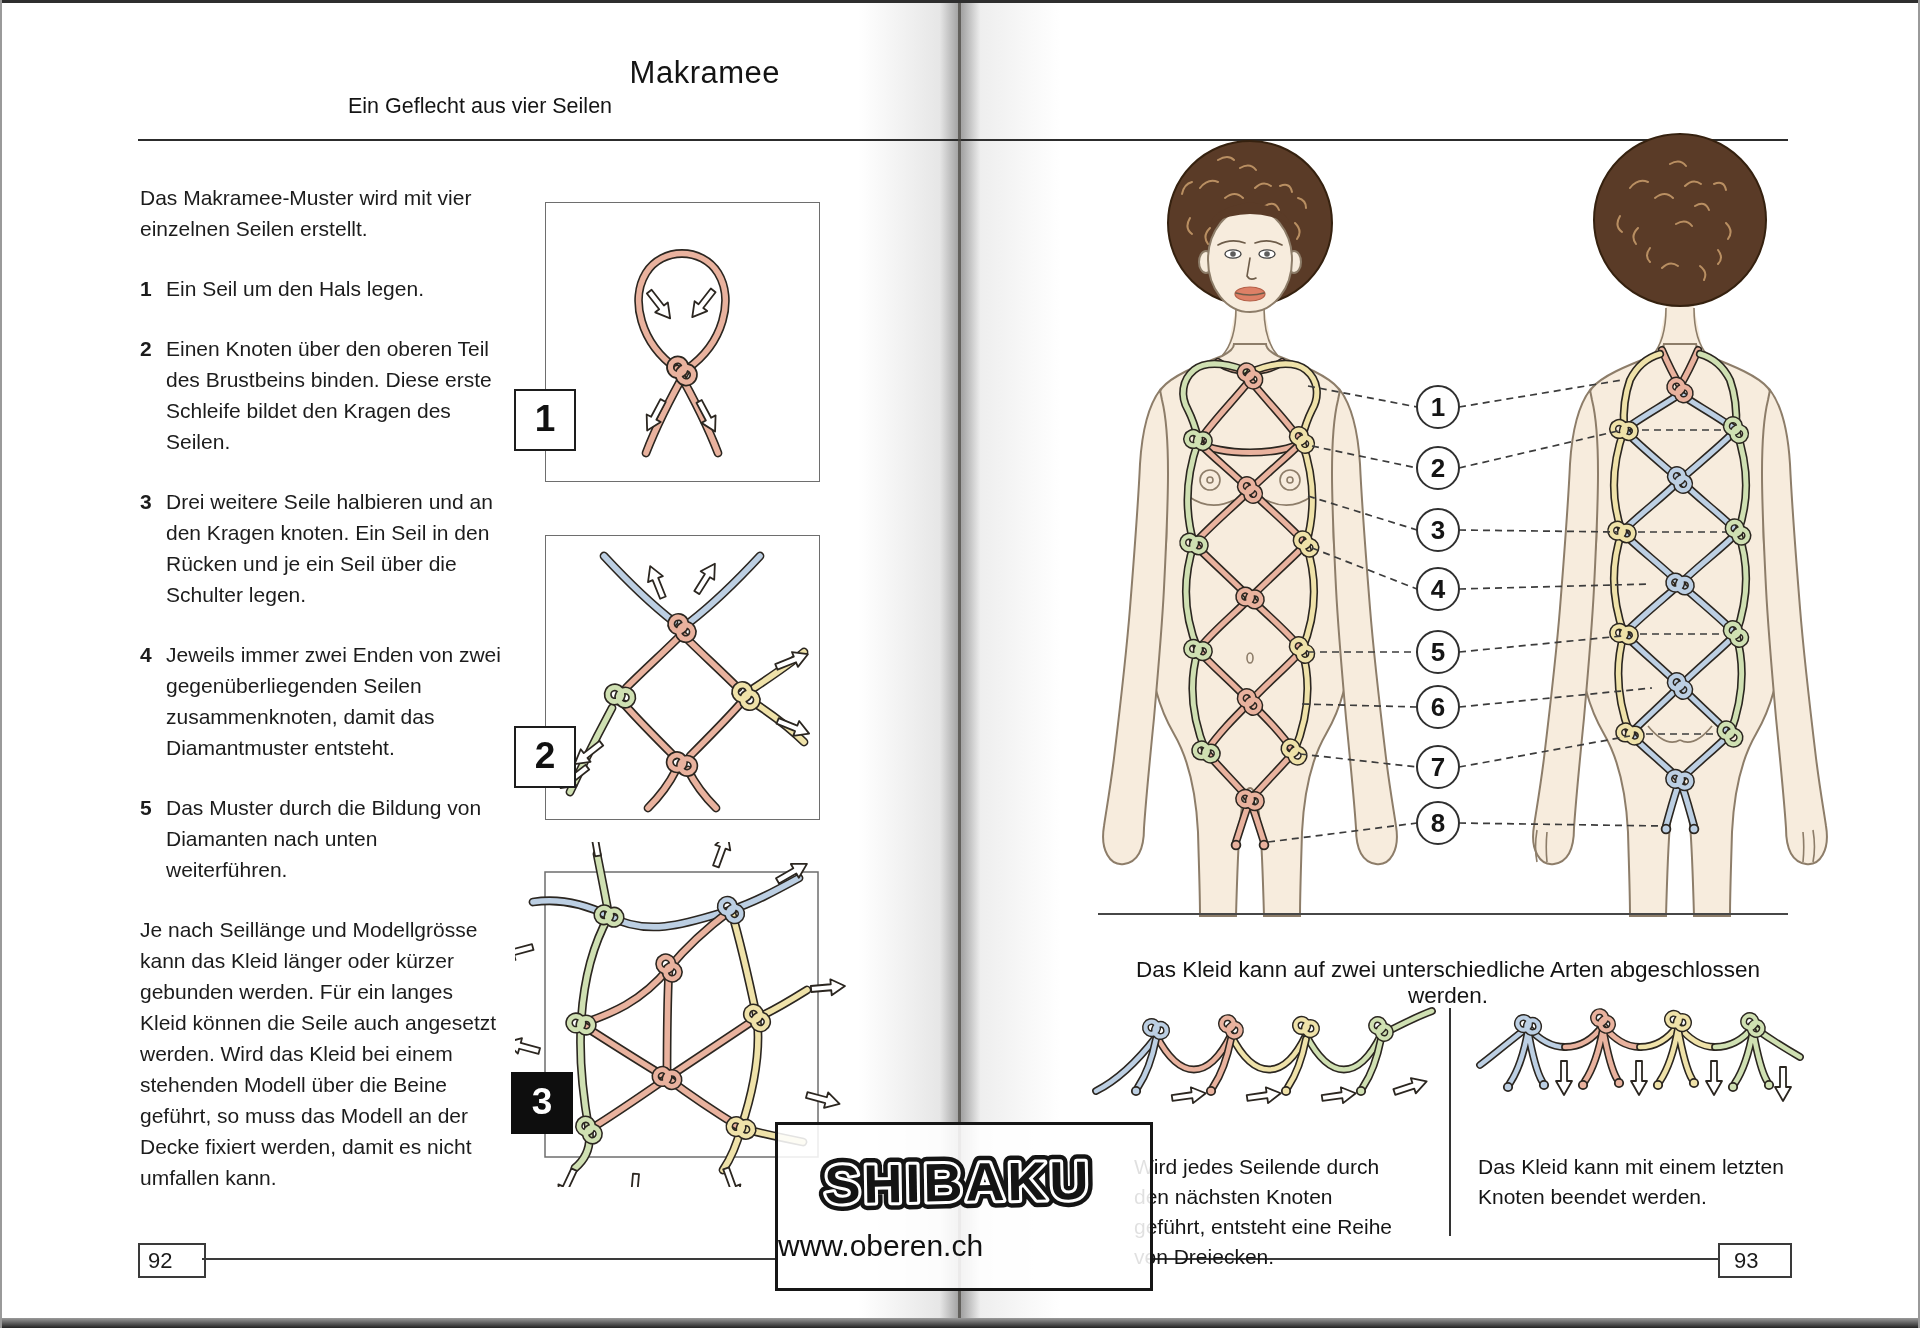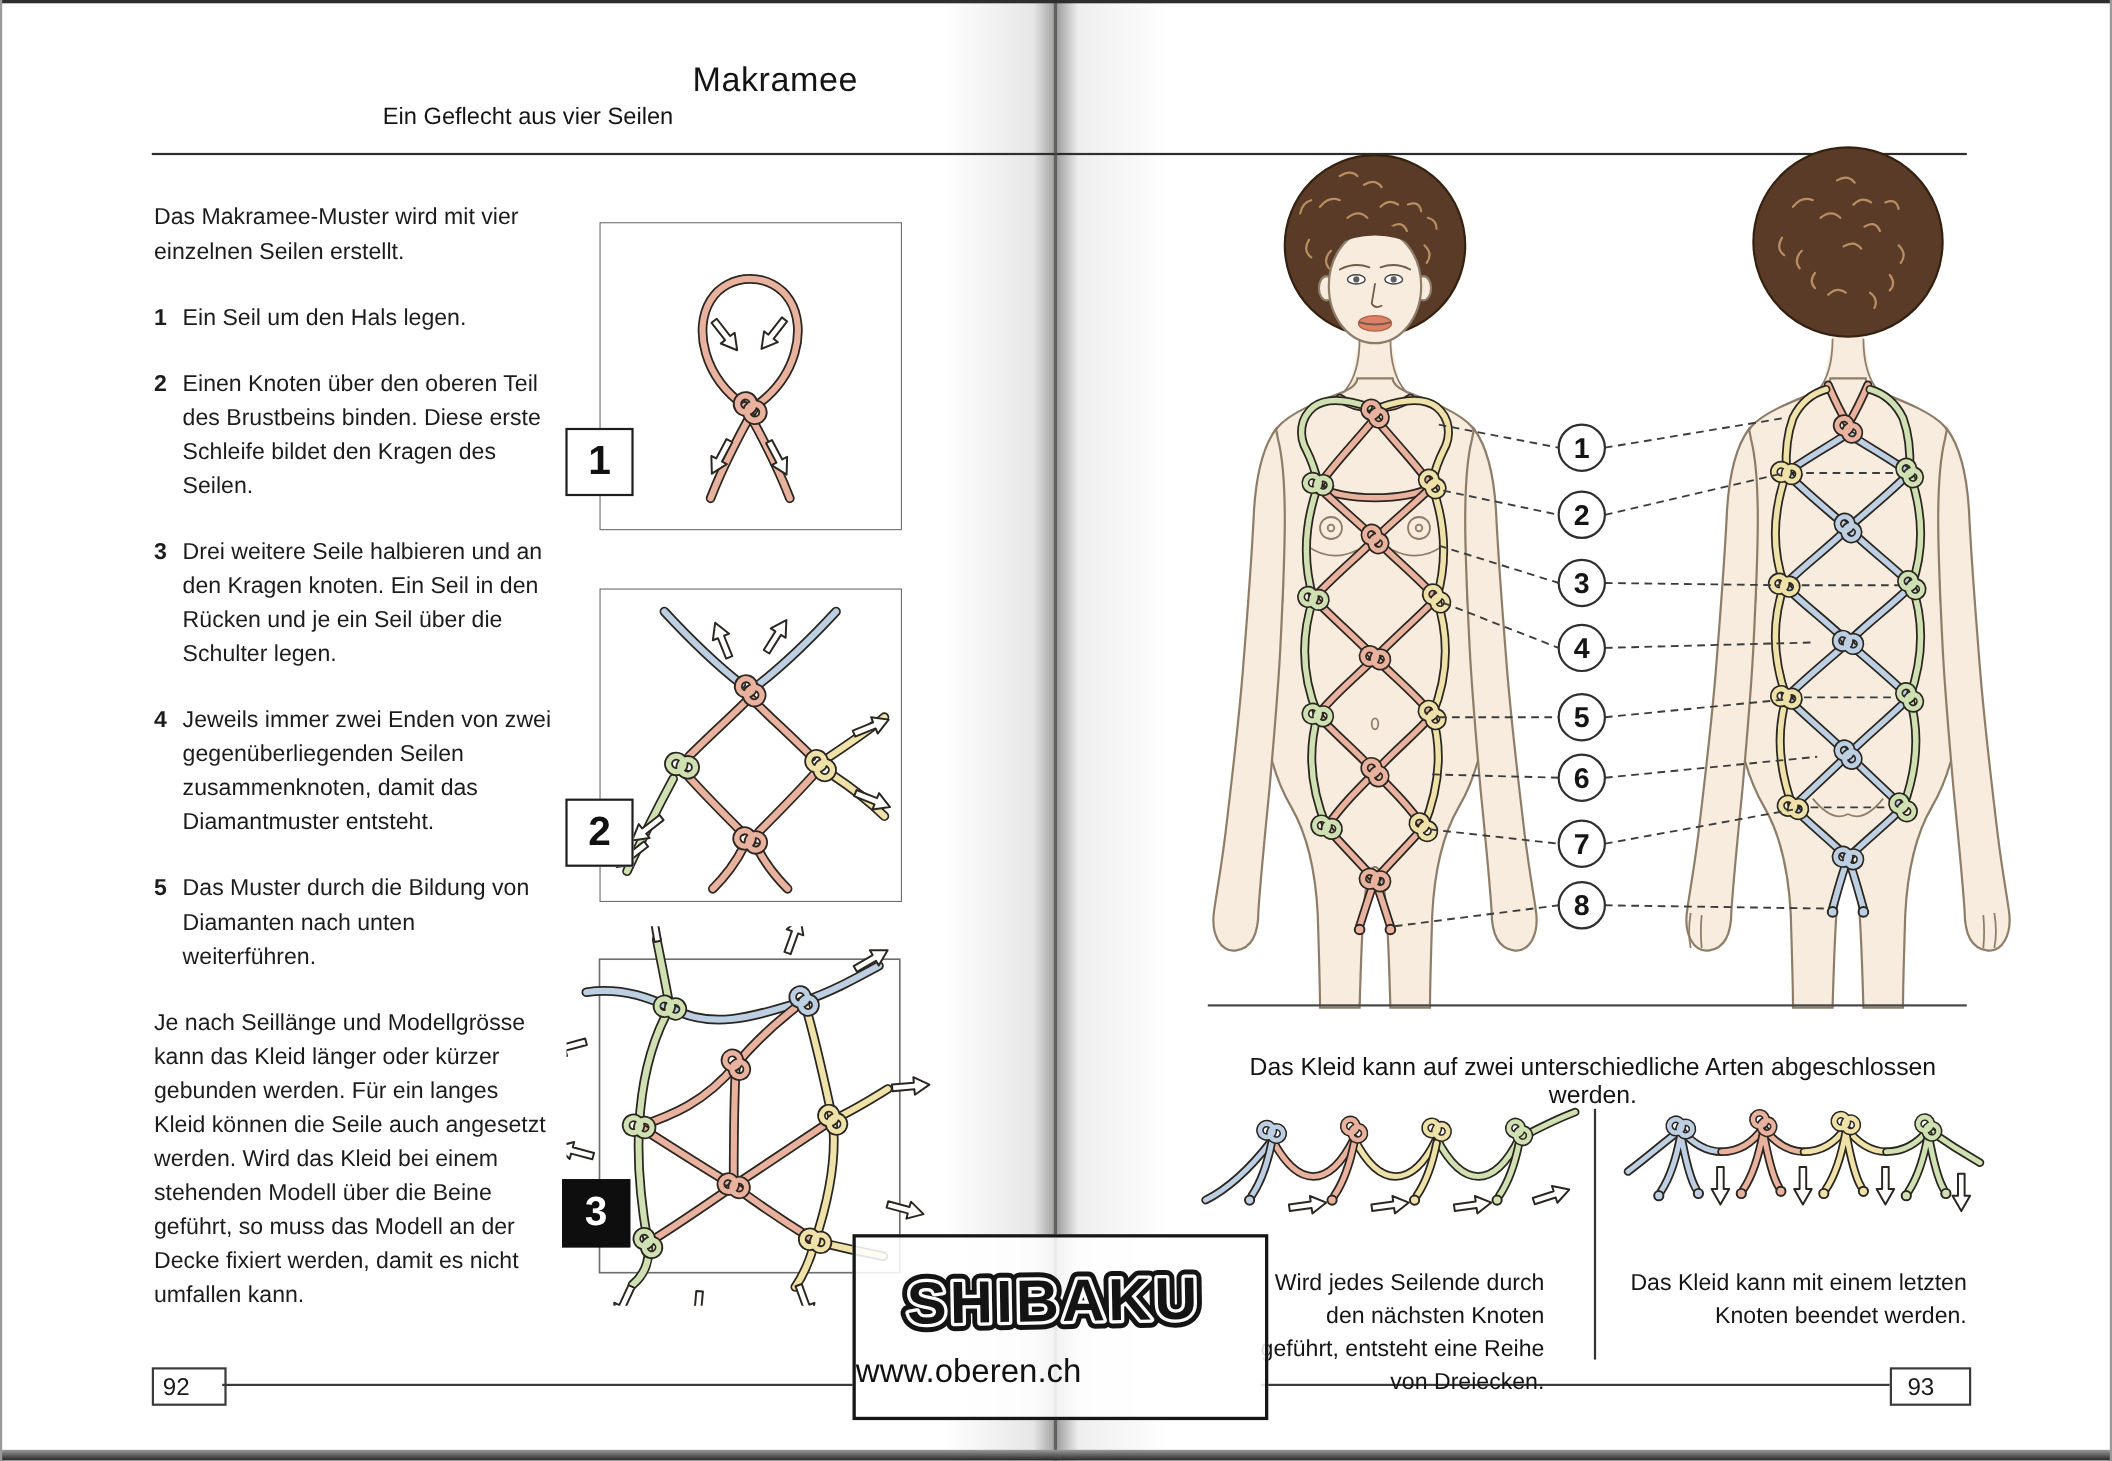--- a/index.html
+++ b/index.html
@@ -6,21 +6,21 @@
   #spread{position:relative;width:1920px;height:1328px;background:#ffffff;overflow:hidden;
           font-family:"Liberation Sans",sans-serif;color:#1b1b1b;}
   .abs{position:absolute;}
   
   .title{font-size:31px;letter-spacing:.5px;text-align:right;color:#141414;}
   .subtitle{font-size:21.5px;text-align:center;color:#141414;}
   .bodytext{font-size:21px;line-height:31px;color:#1c1c1c;}
   .step{display:flex;margin-top:29px;}
   .step .n{font-weight:bold;width:26px;flex:none;}
   .para{margin-top:29px;}
-  .caption{font-size:21px;line-height:30px;color:#151515;text-align:right;}
+  .caption{font-size:21px;line-height:30px;color:#151515;}
   .heading2{font-size:22.5px;color:#141414;text-align:center;}
   
   .rule{background:#2c2c2c;height:2px;}
   .thinrule{background:#474747;height:2px;}
   
   .dbox{border:1.5px solid #6e6e6e;background:#fff;}
   .dlabel{width:58px;height:58px;border:2px solid #1d1d1d;background:#fff;
           font-weight:bold;font-size:37px;line-height:56px;text-align:center;color:#111;}
   .dlabel.dark{background:#0e0e0e;color:#fff;border-color:#0e0e0e;}
   

